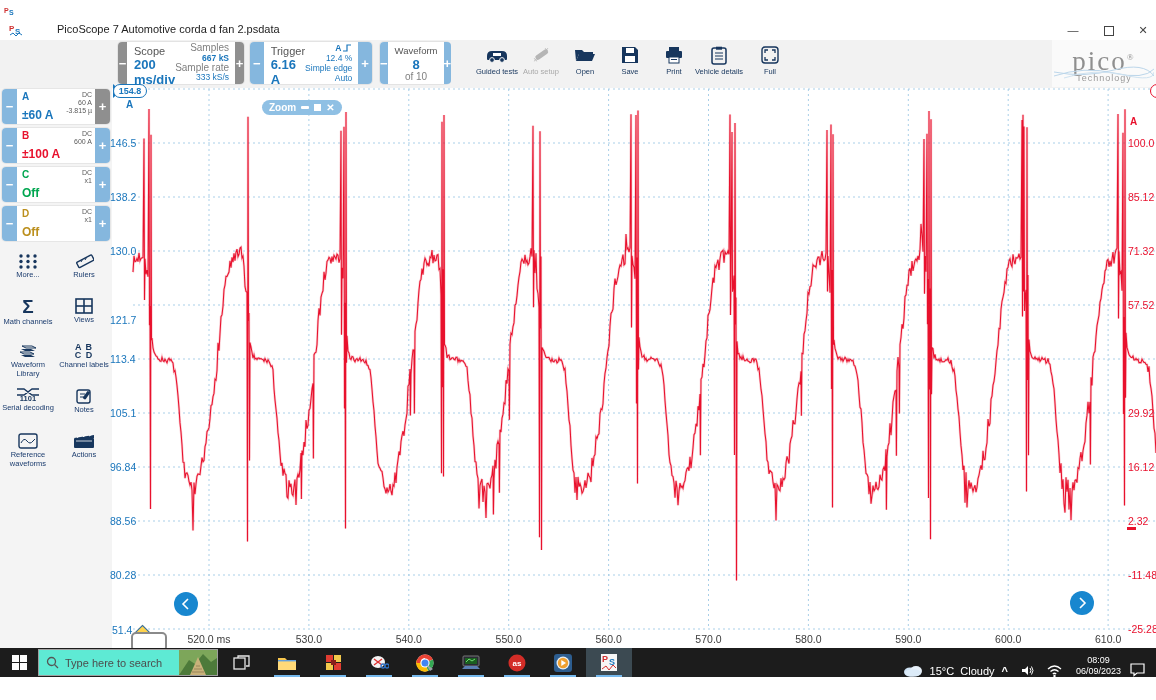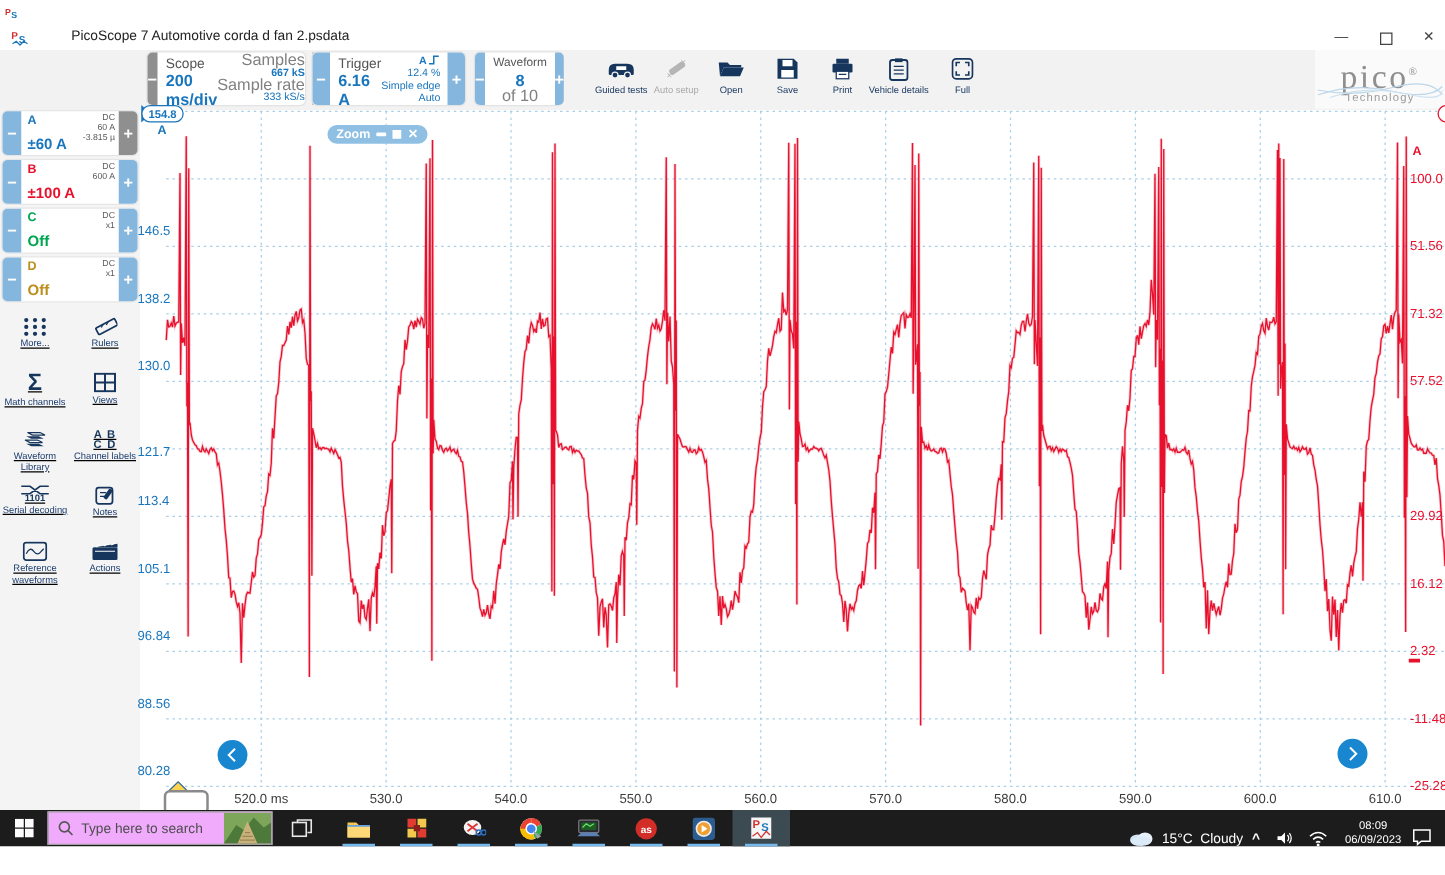--- a/index.html
+++ b/index.html
@@ -17,70 +17,70 @@
   .stepbtn{width:15px;display:flex;align-items:center;justify-content:center;color:#fff;font-size:13px;font-weight:bold;}
   .stepbtn.first{border-radius:4px 0 0 4px;}
   .stepbtn.last{border-radius:0 4px 4px 0;}
   .blue-btn{background:#85b7de;}
   .gray-btn{background:#8f8f8f;}
   .card-main{flex:1;display:flex;justify-content:space-between;padding:3px 6px 3px 7px;}
   .card-title{font-size:11px;color:#555;}
   .card-value{font-size:13px;font-weight:bold;color:#1a76bc;}
   .card-col{display:flex;flex-direction:column;justify-content:space-between;}
   .mini-col{display:flex;flex-direction:column;align-items:flex-end;justify-content:center;gap:1px;}
-  .mini-lab{font-size:13px;color:#808080;line-height:8.5px;white-space:nowrap;}
+  .mini-lab{font-size:10px;color:#808080;line-height:8.5px;white-space:nowrap;}
   .mini-val{font-size:8.5px;font-weight:bold;color:#1a76bc;line-height:9px;white-space:nowrap;}
   .stopped-card{left:10px;width:98px;border:1px solid #d98080;border-radius:6px;overflow:hidden;}
   .stopped-block{width:29px;background:#c20f1f;border-radius:5px 0 0 5px;}
   .stopped-label{flex:1;display:flex;align-items:center;justify-content:center;color:#d03131;font-size:12px;}
   .tb-btn{position:absolute;top:3px;width:44px;height:42px;display:flex;flex-direction:column;align-items:center;}
   .tb-btn .ic{height:24px;display:flex;align-items:center;justify-content:center;}
   .tb-btn .lb{font-size:7.5px;color:#17365d;white-space:nowrap;}
   .tb-btn.disabled .lb{color:#a9a9a9;}
   .logo-box{left:1052px;top:0px;width:104px;height:47px;background:#fafafa;display:flex;flex-direction:column;align-items:center;justify-content:center;}
   .logo-word{font-family:"Liberation Serif",serif;font-size:27px;color:#8f8f8f;letter-spacing:2px;line-height:24px;}
   .logo-sub{font-family:Liberation Sans, sans-serif;font-size:9px;color:#9a9a9a;letter-spacing:1px;}
   
   .sidebar{left:0;top:88px;width:112px;height:560px;background:#f4f4f4;border-right:1px solid #e2e2e2;}
   .ch-card{position:absolute;left:2px;width:108px;height:35px;display:flex;background:#fff;border-radius:4px;box-shadow:0 0 0 1px #e6e6e6;}
   .ch-main{flex:1;position:relative;}
   .ch-letter{position:absolute;left:5px;top:2px;font-size:10px;font-weight:bold;}
   .ch-range{position:absolute;left:5px;bottom:2px;font-size:12px;font-weight:bold;}
   .ch-info{position:absolute;right:3px;top:2px;text-align:right;font-size:7px;color:#5a5a5a;line-height:8px;}
-  .tools{position:absolute;left:0;top:160px;width:112px;display:grid;grid-template-columns:56px 56px;row-gap:2px;text-decoration:underline;}
+  .tools{position:absolute;left:0;top:160px;width:112px;display:grid;grid-template-columns:56px 56px;row-gap:2px;}
   .tool{display:flex;flex-direction:column;align-items:center;padding-top:5px;min-height:38px;}
   .tool .tl{font-size:7.5px;color:#1b3c6e;text-align:center;line-height:8.5px;margin-top:2px;}
   .tool svg{display:block;}
   .sigma{font-size:19px;font-weight:bold;color:#17365d;line-height:18px;}
   .abcd{font-size:9px;font-weight:bold;color:#17365d;line-height:8px;text-align:center;letter-spacing:1px;}
   
   .chart{left:112px;top:88px;width:1044px;height:560px;background:#fff;}
   .tick{position:absolute;font-size:10.5px;line-height:12px;}
-  .ltick{color:#1a76bc;width:20px;text-align:right;margin-top:42px;}
+  .ltick{color:#1a76bc;width:20px;text-align:right;}
   .rtick{color:#e8112d;text-align:left;}
   .xtick{color:#3c3c3c;font-size:10.5px;transform:translateX(-50%);}
   .axis-tag{position:absolute;background:#fff;font-size:9px;font-weight:bold;display:flex;align-items:center;justify-content:center;}
   .tag-left{border:1.5px solid #1a76bc;color:#1a76bc;border-radius:7px;width:32px;height:12px;}
   .tag-arrow-r{width:0;height:0;border-top:7px solid transparent;border-bottom:7px solid transparent;border-left:8px solid #1a76bc;}
   .tag-right{border:1.5px solid #e8112d;border-radius:7px;width:28px;height:12px;}
   .tag-arrow-l{width:0;height:0;border-top:7px solid transparent;border-bottom:7px solid transparent;border-right:8px solid #e8112d;}
   .unit-a{position:absolute;font-size:10px;font-weight:bold;}
   .zoom-pill{position:absolute;left:150px;top:12px;height:15px;background:#8fc0e4;border-radius:8px;display:flex;align-items:center;padding:0 7px;gap:5px;}
   .zoom-pill .zl{color:#fff;font-size:10px;font-weight:bold;}
   .zdash{width:8px;height:3px;background:#fff;border-radius:1px;}
   .zsq{width:7px;height:7px;background:#fff;}
   .zx{color:#fff;font-size:10px;font-weight:bold;line-height:10px;}
   .nav-circle{position:absolute;width:24px;height:24px;border-radius:50%;background:#1887cf;display:flex;align-items:center;justify-content:center;}
   .ov-box{position:absolute;left:19px;top:544px;width:32px;height:16px;border:2px solid #8a8a8a;border-radius:5px;background:#fff;}
   .trig-diamond{position:absolute;left:25px;top:539px;width:9px;height:9px;background:#ffd34d;border:1.5px solid #2b6cb0;transform:rotate(45deg);}
   .zero-dash{position:absolute;left:1015px;top:439px;width:9px;height:3px;background:#e8112d;}
   
   .taskbar{left:0;top:648px;width:1156px;height:29px;background:#1c1c1c;display:flex;align-items:center;}
   .start{width:38px;display:flex;align-items:center;justify-content:center;height:100%;}
-  .searchbox{width:178px;height:25px;background:#f0abfc;display:flex;align-items:center;overflow:hidden;border:1px solid #9f9f9f;}
+  .searchbox{width:178px;height:25px;background:#5eead4;display:flex;align-items:center;overflow:hidden;border:1px solid #9f9f9f;}
   .searchbox .ph{flex:1;font-size:11px;color:#4d4d4d;padding-left:6px;white-space:nowrap;}
   .tb-ico{position:relative;width:46px;height:100%;display:flex;align-items:center;justify-content:center;}
   .tb-ico .ul{position:absolute;bottom:0;left:10px;right:10px;height:2.5px;background:#76b9ed;}
   .tb-ico.active{background:#3c4a52;}
   .tray{margin-left:auto;display:flex;align-items:flex-end;height:100%;color:#fff;}
   .tray .txt{font-size:11px;color:#fff;white-space:nowrap;}
   .clock{text-align:center;font-size:9px;line-height:11px;color:#fff;margin:0 8px;}
   .chev{font-size:11px;color:#fff;font-weight:bold;margin:0 7px;}
 </style>
 </head>
@@ -410,21 +410,21 @@
         <div class="tick ltick" style="left:-2px;top:157px;">130.0</div>
         <div class="tick ltick" style="left:-2px;top:226px;">121.7</div>
         <div class="tick ltick" style="left:-2px;top:265px;">113.4</div>
         <div class="tick ltick" style="left:-2px;top:319px;">105.1</div>
         <div class="tick ltick" style="left:-2px;top:373px;">96.84</div>
         <div class="tick ltick" style="left:-2px;top:427px;">88.56</div>
         <div class="tick ltick" style="left:-2px;top:481px;">80.28</div>
       </div>
     <div id="right-ticks">
         <div class="tick rtick" style="left:1016px;top:49px;">100.0</div>
-        <div class="tick rtick" style="left:1016px;top:103px;">51.56</div>
+        <div class="tick rtick" style="left:1016px;top:103px;">85.12</div>
         <div class="tick rtick" style="left:1016px;top:157px;">71.32</div>
         <div class="tick rtick" style="left:1016px;top:211px;">57.52</div>
         <div class="tick rtick" style="left:1016px;top:265px;margin-left:38px;">43.72</div>
         <div class="tick rtick" style="left:1016px;top:319px;">29.92</div>
         <div class="tick rtick" style="left:1016px;top:373px;">16.12</div>
         <div class="tick rtick" style="left:1016px;top:427px;">2.32</div>
         <div class="tick rtick" style="left:1016px;top:481px;">-11.48</div>
         <div class="tick rtick" style="left:1016px;top:535px;">-25.28</div>
       </div>
     <div id="x-ticks">

